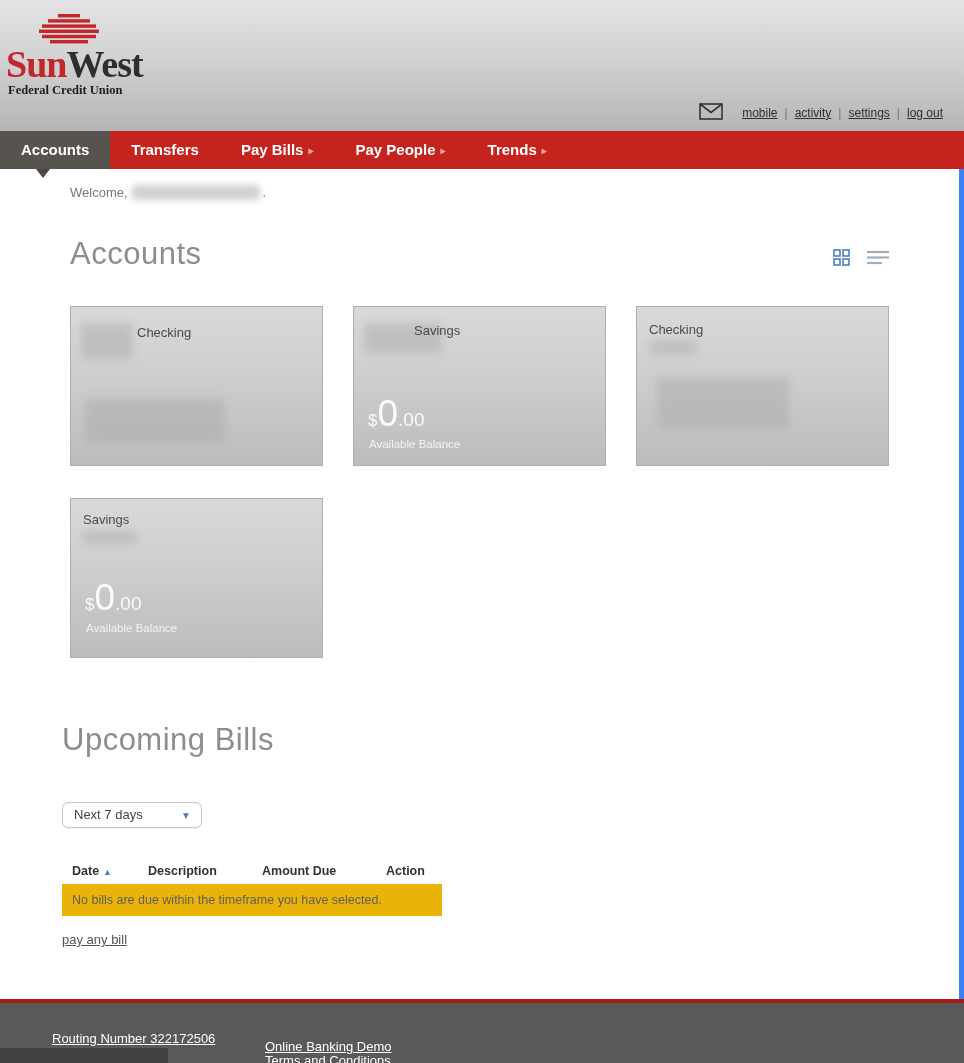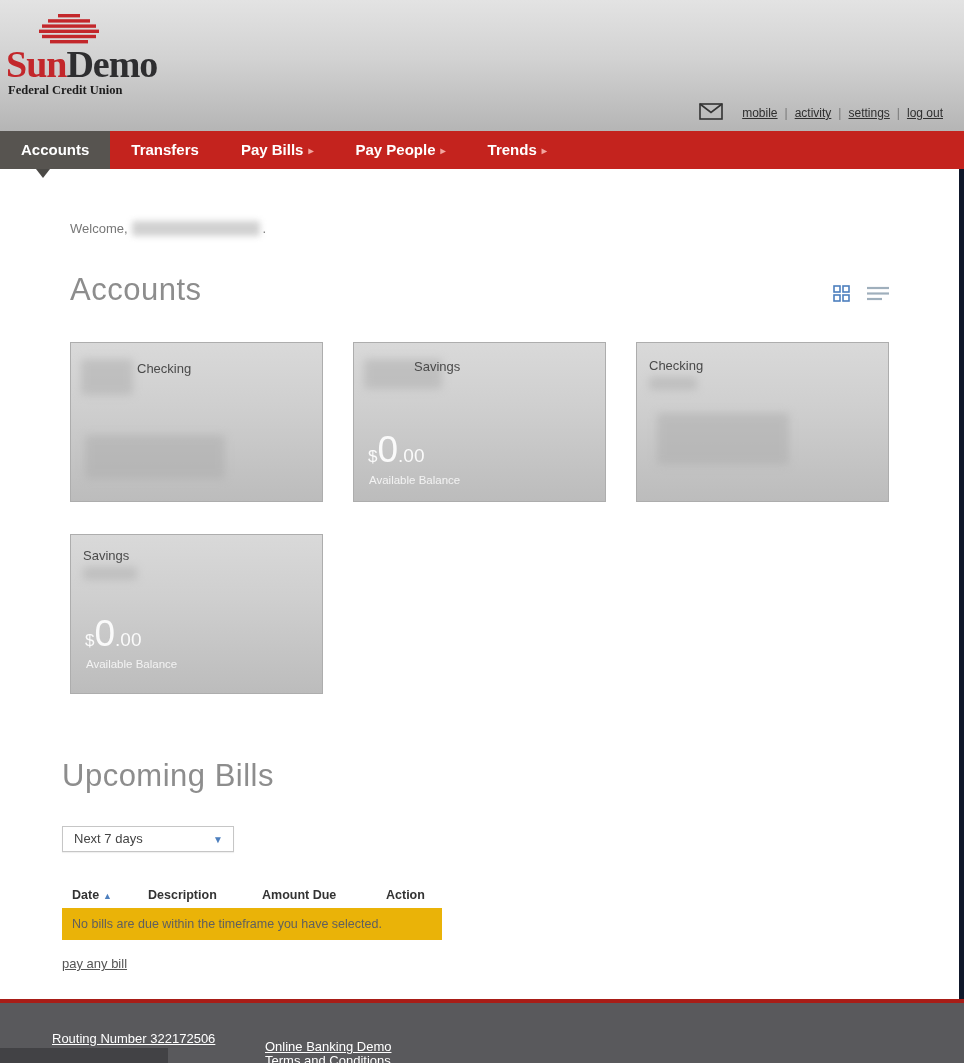--- a/index.html
+++ b/index.html
@@ -43,21 +43,21 @@
   .nav-item.active { background:#575450; }
   .nav-item.active::after {
     content:""; position:absolute; left:36px; top:38px;
     border:7px solid transparent; border-top:9px solid #4b4946;
   }
   .nav-arrow { color:#f2a59f; font-size:10px; margin-left:5px; position:relative; top:-1px; }
 
   
   .main {
     min-height:830px; background:#fff; position:relative;
-    border-right:5px solid #0f172a; padding-top:52px;
+    border-right:5px solid #3b82f6; padding-top:16px;
   }
   .welcome { margin-left:70px; font-size:13px; color:#777; }
   .redacted { background:#ababab; opacity:.5; filter:blur(4px); border-radius:3px; }
   .redact-name {
     display:inline-block; width:128px; height:15px; background:#c6c6c6;
     opacity:.8; filter:blur(3px); vertical-align:-3px; margin:0 3px 0 4px; border-radius:2px;
   }
   .section-head { margin:36px 70px 0 70px; position:relative; }
   .section-title { font-size:31px; font-weight:300; color:#8d8d8d; margin:0; letter-spacing:.5px; }
   .view-toggles { position:absolute; right:0; bottom:2px; display:flex; gap:16px; align-items:center; }
@@ -89,21 +89,21 @@
   .c2-num  { position:absolute; left:12px; top:34px; width:48px;  height:13px; }
   .c2-big  { position:absolute; left:20px; top:70px; width:132px; height:52px; }
   .c3-title{ left:12px; top:13px; }
   .c3-num  { position:absolute; left:12px; top:32px; width:54px;  height:13px; }
   .bal-1 { top:86px; }  .bal-lbl-1 { top:131px; }
   .bal-3 { top:78px; }  .bal-lbl-3 { top:123px; }
 
   
   .bills { margin:64px 0 0 62px; }
   .dropdown {
-    margin-top:32px; width:172px; height:26px; border:1px solid #c6c6c6; border-radius:0;
+    margin-top:44px; width:140px; height:26px; border:1px solid #c6c6c6; border-radius:6px;
     background:#fff; position:relative; font-size:13px; color:#444;
     line-height:24px; padding-left:11px; cursor:pointer;
     box-shadow:0 1px 1px rgba(0,0,0,.06);
   }
   .dropdown-caret { position:absolute; right:10px; top:1px; color:#4d7fbe; font-size:10px; line-height:24px; }
   .bills-table { margin-top:30px; width:380px; font-size:12.5px; }
   .thead { display:flex; padding:6px 0; color:#333; font-weight:bold; }
   .col-date { width:86px;  padding-left:10px; cursor:pointer; }
   .col-desc { width:114px; }
   .col-amt  { width:124px; }
@@ -135,21 +135,21 @@
         <g fill="#c3272b">
           <rect x="22" y="0" width="22" height="3.4"></rect>
           <rect x="12" y="5.2" width="42" height="3.4"></rect>
           <rect x="6" y="10.4" width="54" height="3.4"></rect>
           <rect x="3" y="15.6" width="60" height="3.4"></rect>
           <rect x="6" y="20.8" width="54" height="3.4"></rect>
           <rect x="14" y="26" width="38" height="3.4"></rect>
         </g>
       </svg>
     </span>
-    <div class="logo-text"><span class="logo-sun">Sun</span><span class="logo-west">Demo</span></div>
+    <div class="logo-text"><span class="logo-sun">Sun</span><span class="logo-west">West</span></div>
     <div class="logo-tagline">Federal Credit Union</div>
   </div>
 
   <div class="utility">
     <span class="mail-icon">
       <svg width="24" height="17" viewBox="0 0 24 17">
         <rect x="1" y="1" width="22" height="15" fill="none" stroke="#333" stroke-width="1.6"></rect>
         <path d="M1,1 L12,9.5 L23,1" fill="none" stroke="#333" stroke-width="1.6"></path>
       </svg>
     </span>

